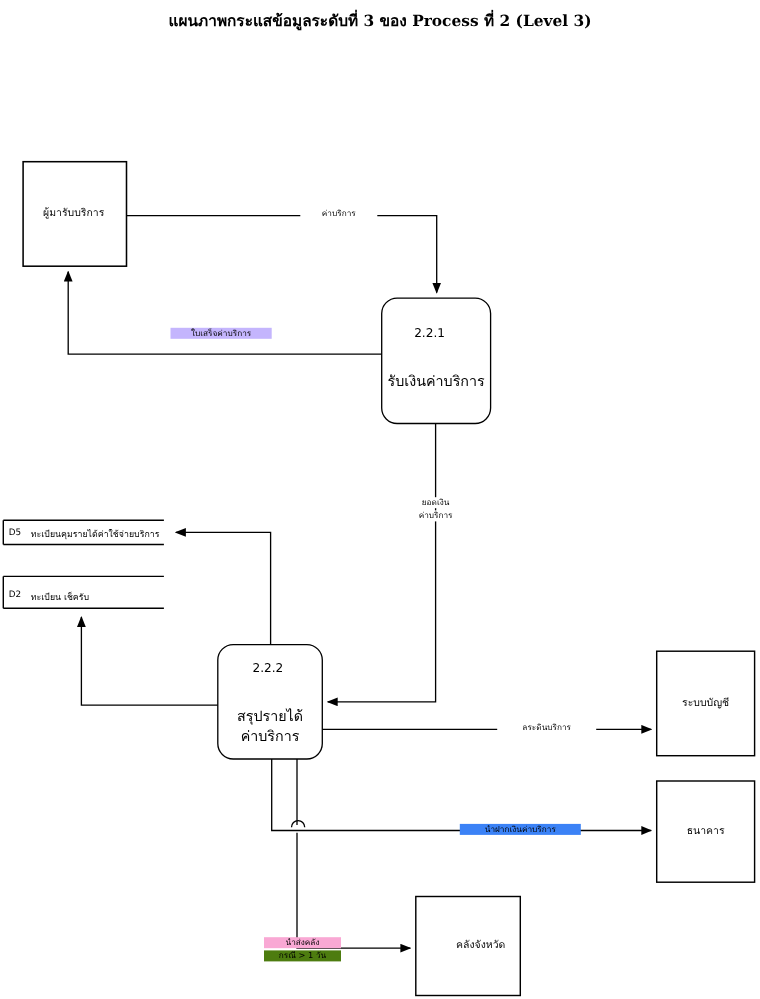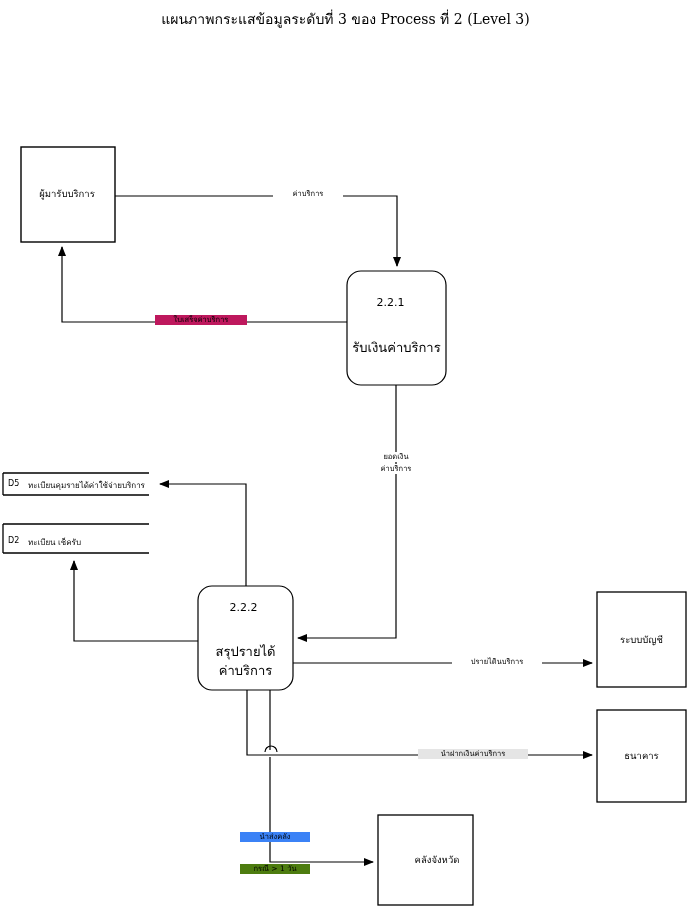--- a/index.html
+++ b/index.html
@@ -22,21 +22,21 @@
     width: 691px;
     height: 908px;
   }
   .title {
     position: absolute;
     top: 8px;
     left: 0;
     width: 691px;
     text-align: center;
     font-family: "DejaVu Serif", "Liberation Serif", serif;
-    font-weight: normal;
+    font-weight: bold;
     font-size: 14px;
     color: #000000;
     letter-spacing: 0px;
   }
   .node-label {
     position: absolute;
     text-align: center;
     color: #000000;
     line-height: 1.35;
     pointer-events: none;
@@ -155,25 +155,25 @@
   <div class="node-label process-name" style="left:198px; top:662px; width:95px;">ค่าบริการ</div>
 
   <div class="store-label" style="left:8px; top:479px;">D5</div>
   <div class="store-label" style="left:28px; top:479px;">ทะเบียนคุมรายได้ค่าใช้จ่ายบริการ</div>
 
   <div class="store-label" style="left:8px; top:536px;">D2</div>
   <div class="store-label" style="left:28px; top:536px;">ทะเบียน เช็ครับ</div>
 
   <div class="flow-label" style="left:273px; top:189px; width:70px; background:#ffffff;">ค่าบริการ</div>
 
-  <div class="flow-label" style="left:155px; top:315px; width:92px; background:#be185d;">ใบเสร็จค่าบริการ</div>
+  <div class="flow-label" style="left:155px; top:298px; width:92px; background:#c4b5fd;">ใบเสร็จค่าบริการ</div>
 
   <div class="flow-label" style="left:361px; top:452px; width:70px; background:#ffffff;">ยอดเงิน</div>
   <div class="flow-label" style="left:361px; top:464px; width:70px; background:#ffffff;">ค่าบริการ</div>
 
-  <div class="flow-label" style="left:452px; top:657px; width:90px; background:#ffffff;">ปรายไดินบริการ</div>
+  <div class="flow-label" style="left:452px; top:657px; width:90px; background:#ffffff;">ลระดินบริการ</div>
 
-  <div class="flow-label" style="left:418px; top:749px; width:110px; background:#e5e5e5;">นำฝากเงินค่าบริการ</div>
+  <div class="flow-label" style="left:418px; top:749px; width:110px; background:#3b82f6;">นำฝากเงินค่าบริการ</div>
 
-  <div class="flow-label" style="left:240px; top:832px; width:70px; background:#3b82f6;">นำส่งคลัง</div>
+  <div class="flow-label" style="left:240px; top:852px; width:70px; background:#f9a8d4;">นำส่งคลัง</div>
   <div class="flow-label" style="left:240px; top:864px; width:70px; background:#4d7c0f;">กรณี &gt; 1 วัน</div>
 
 </div>
 
 </body></html>

